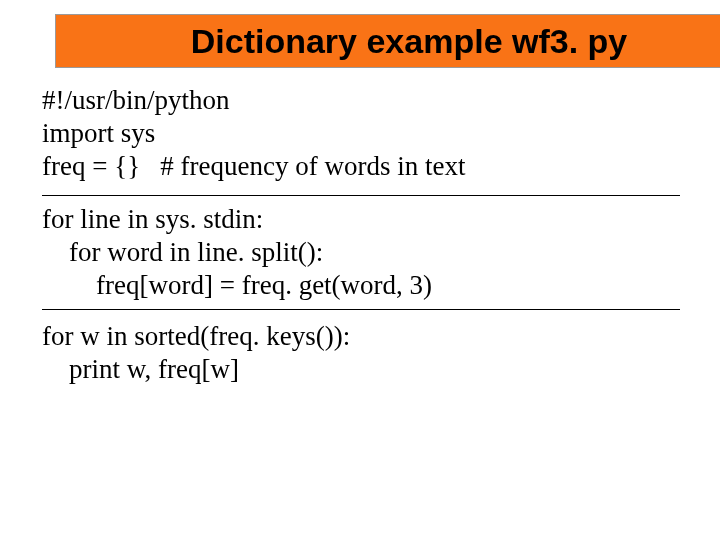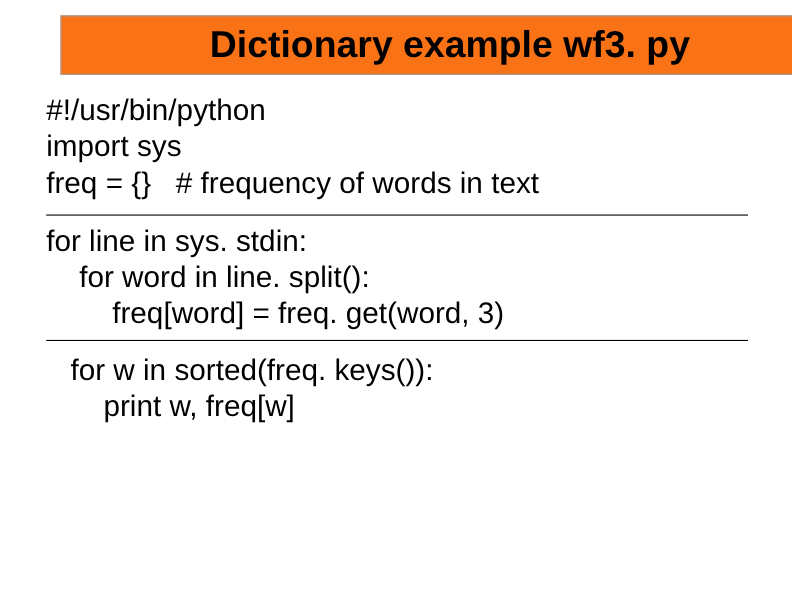--- a/index.html
+++ b/index.html
@@ -34,21 +34,21 @@
     font-weight: 700;
     font-size: 34px;
     color: #000000;
     white-space: pre;
     letter-spacing: 0px;
   }
   .code-block {
     position: absolute;
     left: 42px;
     top: 84px;
-    font-family: Liberation Sans, sans-serif;
+    font-family: Liberation Serif, serif;
     font-size: 27px;
     line-height: 1.22;
     color: #000;
     white-space: pre;
   }
   .sep {
     position: absolute;
     left: 42px;
     width: 638px;
     border-top: 1px solid #000;
@@ -71,16 +71,16 @@
 freq = {}   # frequency of words in text</div>
 
   <div class="sep sep1"></div>
 
   <div class="code-block" style="top:203px;">for line in sys. stdin:
     for word in line. split():
         freq[word] = freq. get(word, 3)</div>
 
   <div class="sep sep2"></div>
 
-  <div class="code-block" style="top:320px;margin-left:22px;">for w in sorted(freq. keys()):
+  <div class="code-block" style="top:320px;">for w in sorted(freq. keys()):
     print w, freq[w]</div>
 
 </div>
 
 </body></html>

